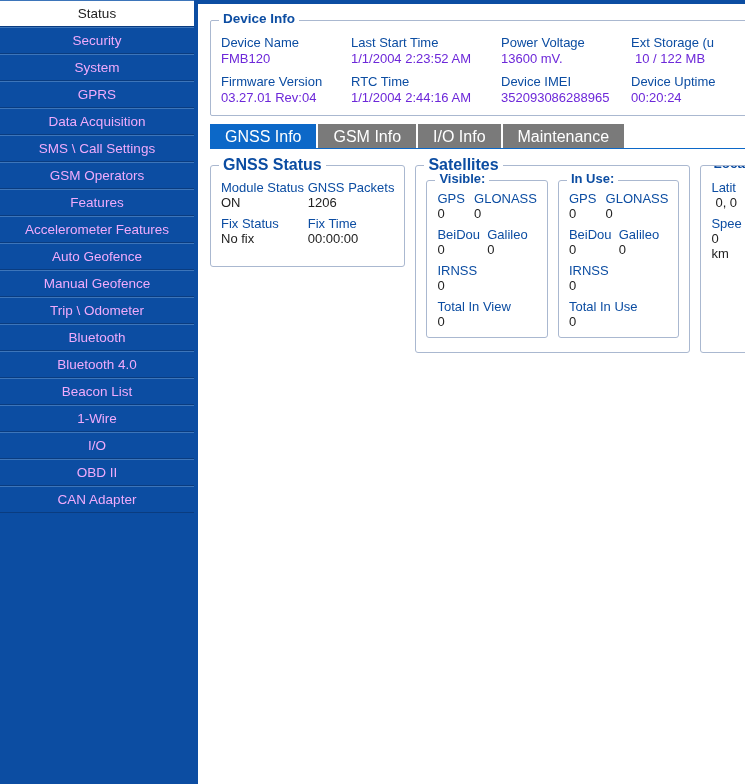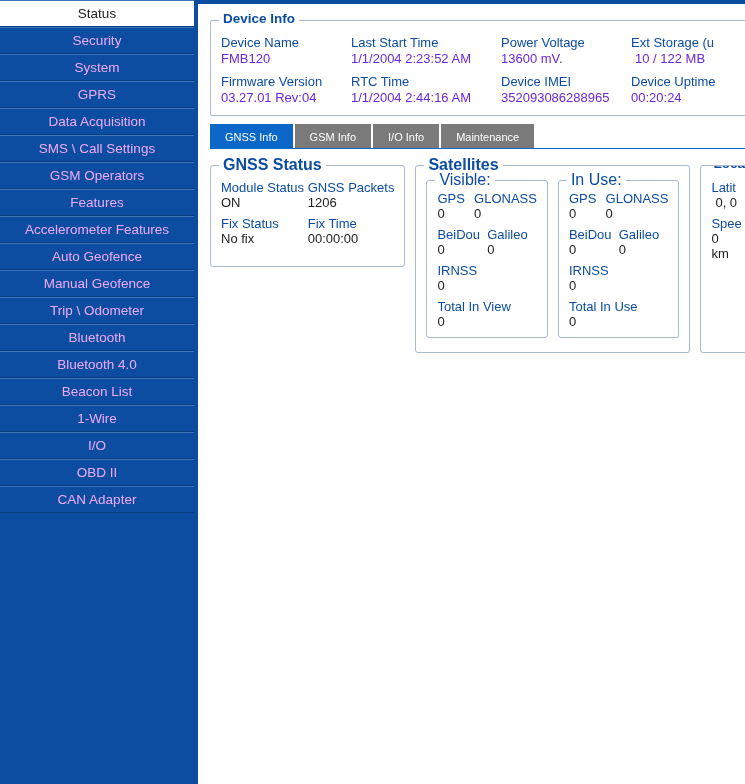--- a/index.html
+++ b/index.html
@@ -86,21 +86,21 @@
     white-space: nowrap;
   }
   .tabs {
     display: flex;
     margin-top: 8px;
   }
   .tab {
     height: 24px;
     line-height: 24px;
     padding: 0 14px;
-    font-size: 11px;
+    font-size: 16px;
     color: #555;
     background: linear-gradient(#fdfdfd,#e6e6e6);
     border: 1px solid #999;
     border-bottom: none;
     margin-right: 2px;
     cursor: pointer;
   }
   .tab.active {
     background: #0C68C8;
     color: #fff;
@@ -147,21 +147,21 @@
   .satbox {
     border: 1px solid #aab8d0;
     border-radius: 3px;
     padding: 10px 10px 8px 10px;
     position: relative;
     width: 124px;
   }
   .satbox > .legend {
     position: absolute; top: -10px; left: 8px;
     background: #fff; padding: 0 4px;
-    color: #0C4DA2; font-weight: normal; font-size: 16px;
+    color: #0C4DA2; font-weight: bold; font-size: 13px;
   }
   .sat-row { display: flex; margin-bottom: 6px; }
   .sat-col { flex: 1; }
   .sat-label { color: #0C4DA2; font-size: 13px; }
   .sat-value { color:#222; font-size: 13px; }
 
   .location {
     border: 1px solid #aab8d0;
     border-radius: 3px;
     padding: 14px 10px;

